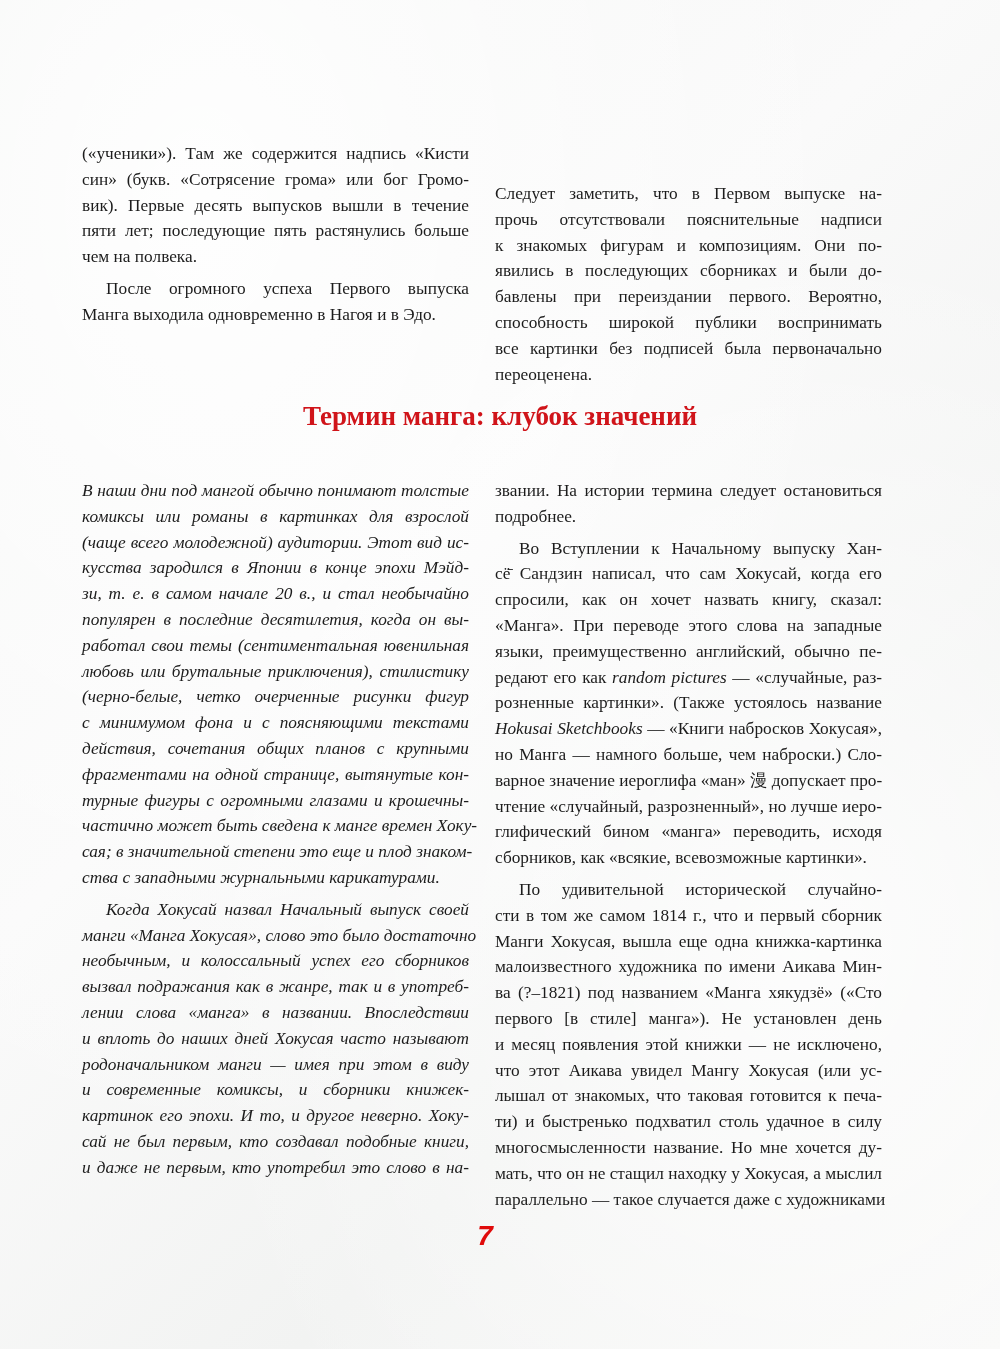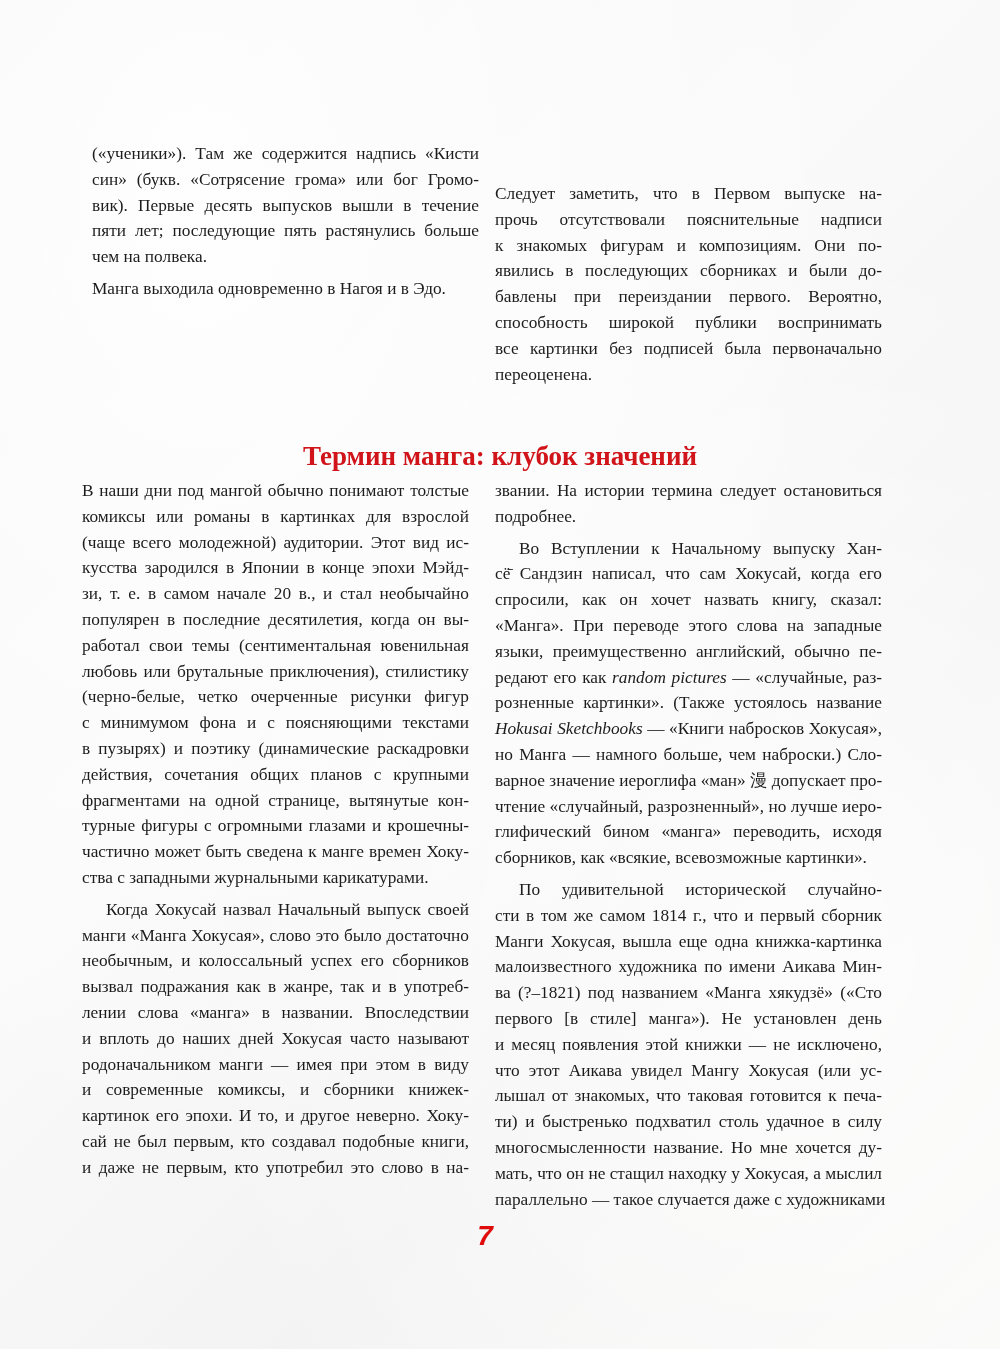--- a/index.html
+++ b/index.html
@@ -18,73 +18,74 @@
   .col-right { left: 495px; }
   .line {
     height: 25.8px; line-height: 25.8px; font-size: 17.3px;
     white-space: nowrap; text-align: justify; text-align-last: justify;
     overflow: visible;
   }
   .line.last { text-align-last: left; }
   .line.indent { padding-left: 24px; }
   .para-gap { height: 6px; }
   .title {
-    position: absolute; top: 436px; left: 0; width: 1000px; text-align: center;
+    position: absolute; top: 396px; left: 0; width: 1000px; text-align: center;
     color: #d0141a; font-weight: bold; font-size: 27px; line-height: 40px;
     font-family: "Liberation Serif", "DejaVu Serif", serif;
   }
   .page-number {
     position: absolute; top: 1220px; left: 470px; width: 30px; text-align: center;
     color: #e00b0b; font-weight: bold; font-style: italic; font-size: 28px;
     font-family: "Liberation Sans", "DejaVu Sans", sans-serif;
   }
   i { }
 </style>
 </head>
 <body>
 
 <div>
-  <div class="col col-left" style="top:141px;margin-left:10px;" id="top-left">
+  <div class="col col-left" style="top:141px;" id="top-left">
       <div class="line">(«ученики»). Там же содержится надпись «Кисти</div>
       <div class="line">син» (букв. «Сотрясение грома» или бог Громо-</div>
       <div class="line">вик). Первые десять выпусков вышли в течение</div>
       <div class="line">пяти лет; последующие пять растянулись больше</div>
       <div class="line last">чем на полвека.</div>
       <div class="para-gap"></div>
+      <div class="line indent">После огромного успеха Первого выпуска</div>
       <div class="line last">Манга выходила одновременно в Нагоя и в Эдо.</div>
     </div>
   <div class="col col-right" style="top:141px;margin-top:40px;" id="top-right">
       <div class="line">Следует заметить, что в Первом выпуске на-</div>
       <div class="line">прочь отсутствовали пояснительные надписи</div>
       <div class="line">к знакомых фигурам и композициям. Они по-</div>
       <div class="line">явились в последующих сборниках и были до-</div>
       <div class="line">бавлены при переиздании первого. Вероятно,</div>
       <div class="line">способность широкой публики воспринимать</div>
       <div class="line">все картинки без подписей была первоначально</div>
       <div class="line last">переоценена.</div>
     </div>
 
   <div class="title" style="color: rgb(208, 20, 26);">Термин манга: клубок значений</div>
 
-  <div class="col col-left" style="top:478px;" id="sec-left">
+  <div class="col col-left" style="top:478px;font-style:italic;" id="sec-left">
       <div class="line">В наши дни под мангой обычно понимают толстые</div>
       <div class="line">комиксы или романы в картинках для взрослой</div>
       <div class="line">(чаще всего молодежной) аудитории. Этот вид ис-</div>
       <div class="line">кусства зародился в Японии в конце эпохи Мэйд-</div>
       <div class="line">зи, т. е. в самом начале 20 в., и стал необычайно</div>
       <div class="line">популярен в последние десятилетия, когда он вы-</div>
       <div class="line">работал свои темы (сентиментальная ювенильная</div>
       <div class="line">любовь или брутальные приключения), стилистику</div>
       <div class="line">(черно-белые, четко очерченные рисунки фигур</div>
       <div class="line">с минимумом фона и с поясняющими текстами</div>
-      <div class="line">в пузырях) и поэтику (динамические раскадровки</div>
       <div class="line">действия, сочетания общих планов с крупными</div>
       <div class="line">фрагментами на одной странице, вытянутые кон-</div>
       <div class="line">турные фигуры с огромными глазами и крошечны-</div>
       <div class="line">частично может быть сведена к манге времен Хоку-</div>
+      <div class="line">сая; в значительной степени это еще и плод знаком-</div>
       <div class="line last">ства с западными журнальными карикатурами.</div>
       <div class="para-gap"></div>
       <div class="line indent">Когда Хокусай назвал Начальный выпуск своей</div>
       <div class="line">манги «Манга Хокусая», слово это было достаточно</div>
       <div class="line">необычным, и колоссальный успех его сборников</div>
       <div class="line">вызвал подражания как в жанре, так и в употреб-</div>
       <div class="line">лении слова «манга» в названии. Впоследствии</div>
       <div class="line">и вплоть до наших дней Хокусая часто называют</div>
       <div class="line">родоначальником манги — имея при этом в виду</div>
       <div class="line">и современные комиксы, и сборники книжек-</div>

